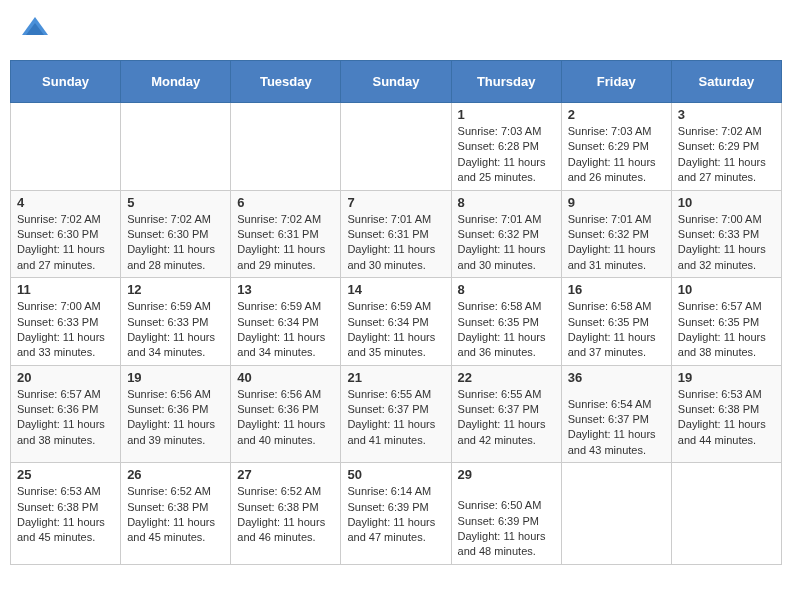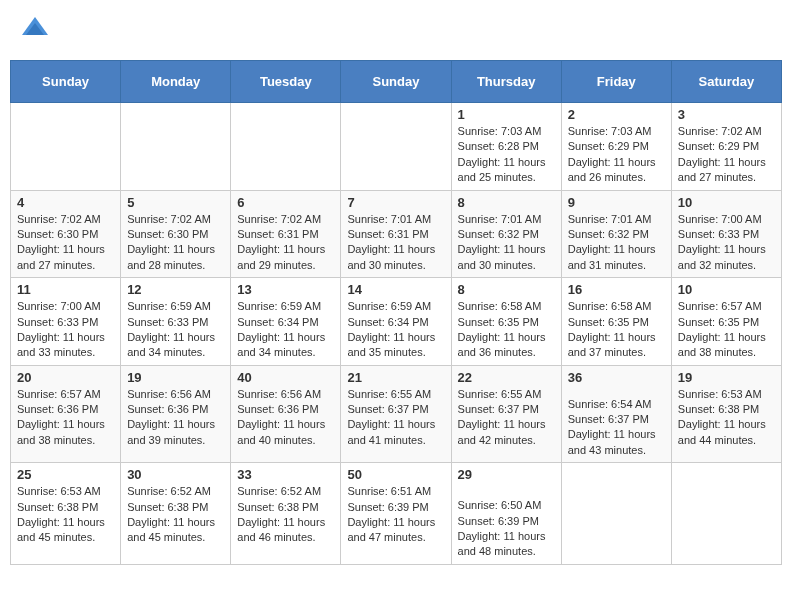--- a/index.html
+++ b/index.html
@@ -309,36 +309,36 @@
       </tr>
       <tr>
         <td>
           <span class="day-number">25</span>
           <div class="day-info" style="white-space: pre-line;">Sunrise: 6:53 AM
 Sunset: 6:38 PM
 Daylight: 11 hours
 and 45 minutes.</div>
         </td>
         <td>
-          <span class="day-number">30</span>
+          <span class="day-number">26</span>
           <div class="day-info" style="white-space: pre-line;">Sunrise: 6:52 AM
 Sunset: 6:38 PM
 Daylight: 11 hours
 and 45 minutes.</div>
         </td>
         <td>
-          <span class="day-number">33</span>
+          <span class="day-number">27</span>
           <div class="day-info" style="white-space: pre-line;">Sunrise: 6:52 AM
 Sunset: 6:38 PM
 Daylight: 11 hours
 and 46 minutes.</div>
         </td>
         <td>
           <span class="day-number">50</span>
-          <div class="day-info" style="white-space: pre-line;">Sunrise: 6:51 AM
+          <div class="day-info" style="white-space: pre-line;">Sunrise: 6:14 AM
 Sunset: 6:39 PM
 Daylight: 11 hours
 and 47 minutes.</div>
         </td>
         <td>
           <span class="day-number">29</span>
           <div class="day-info" style="white-space: pre-line; margin-top: 16px;">Sunrise: 6:50 AM
 Sunset: 6:39 PM
 Daylight: 11 hours
 and 48 minutes.</div>

